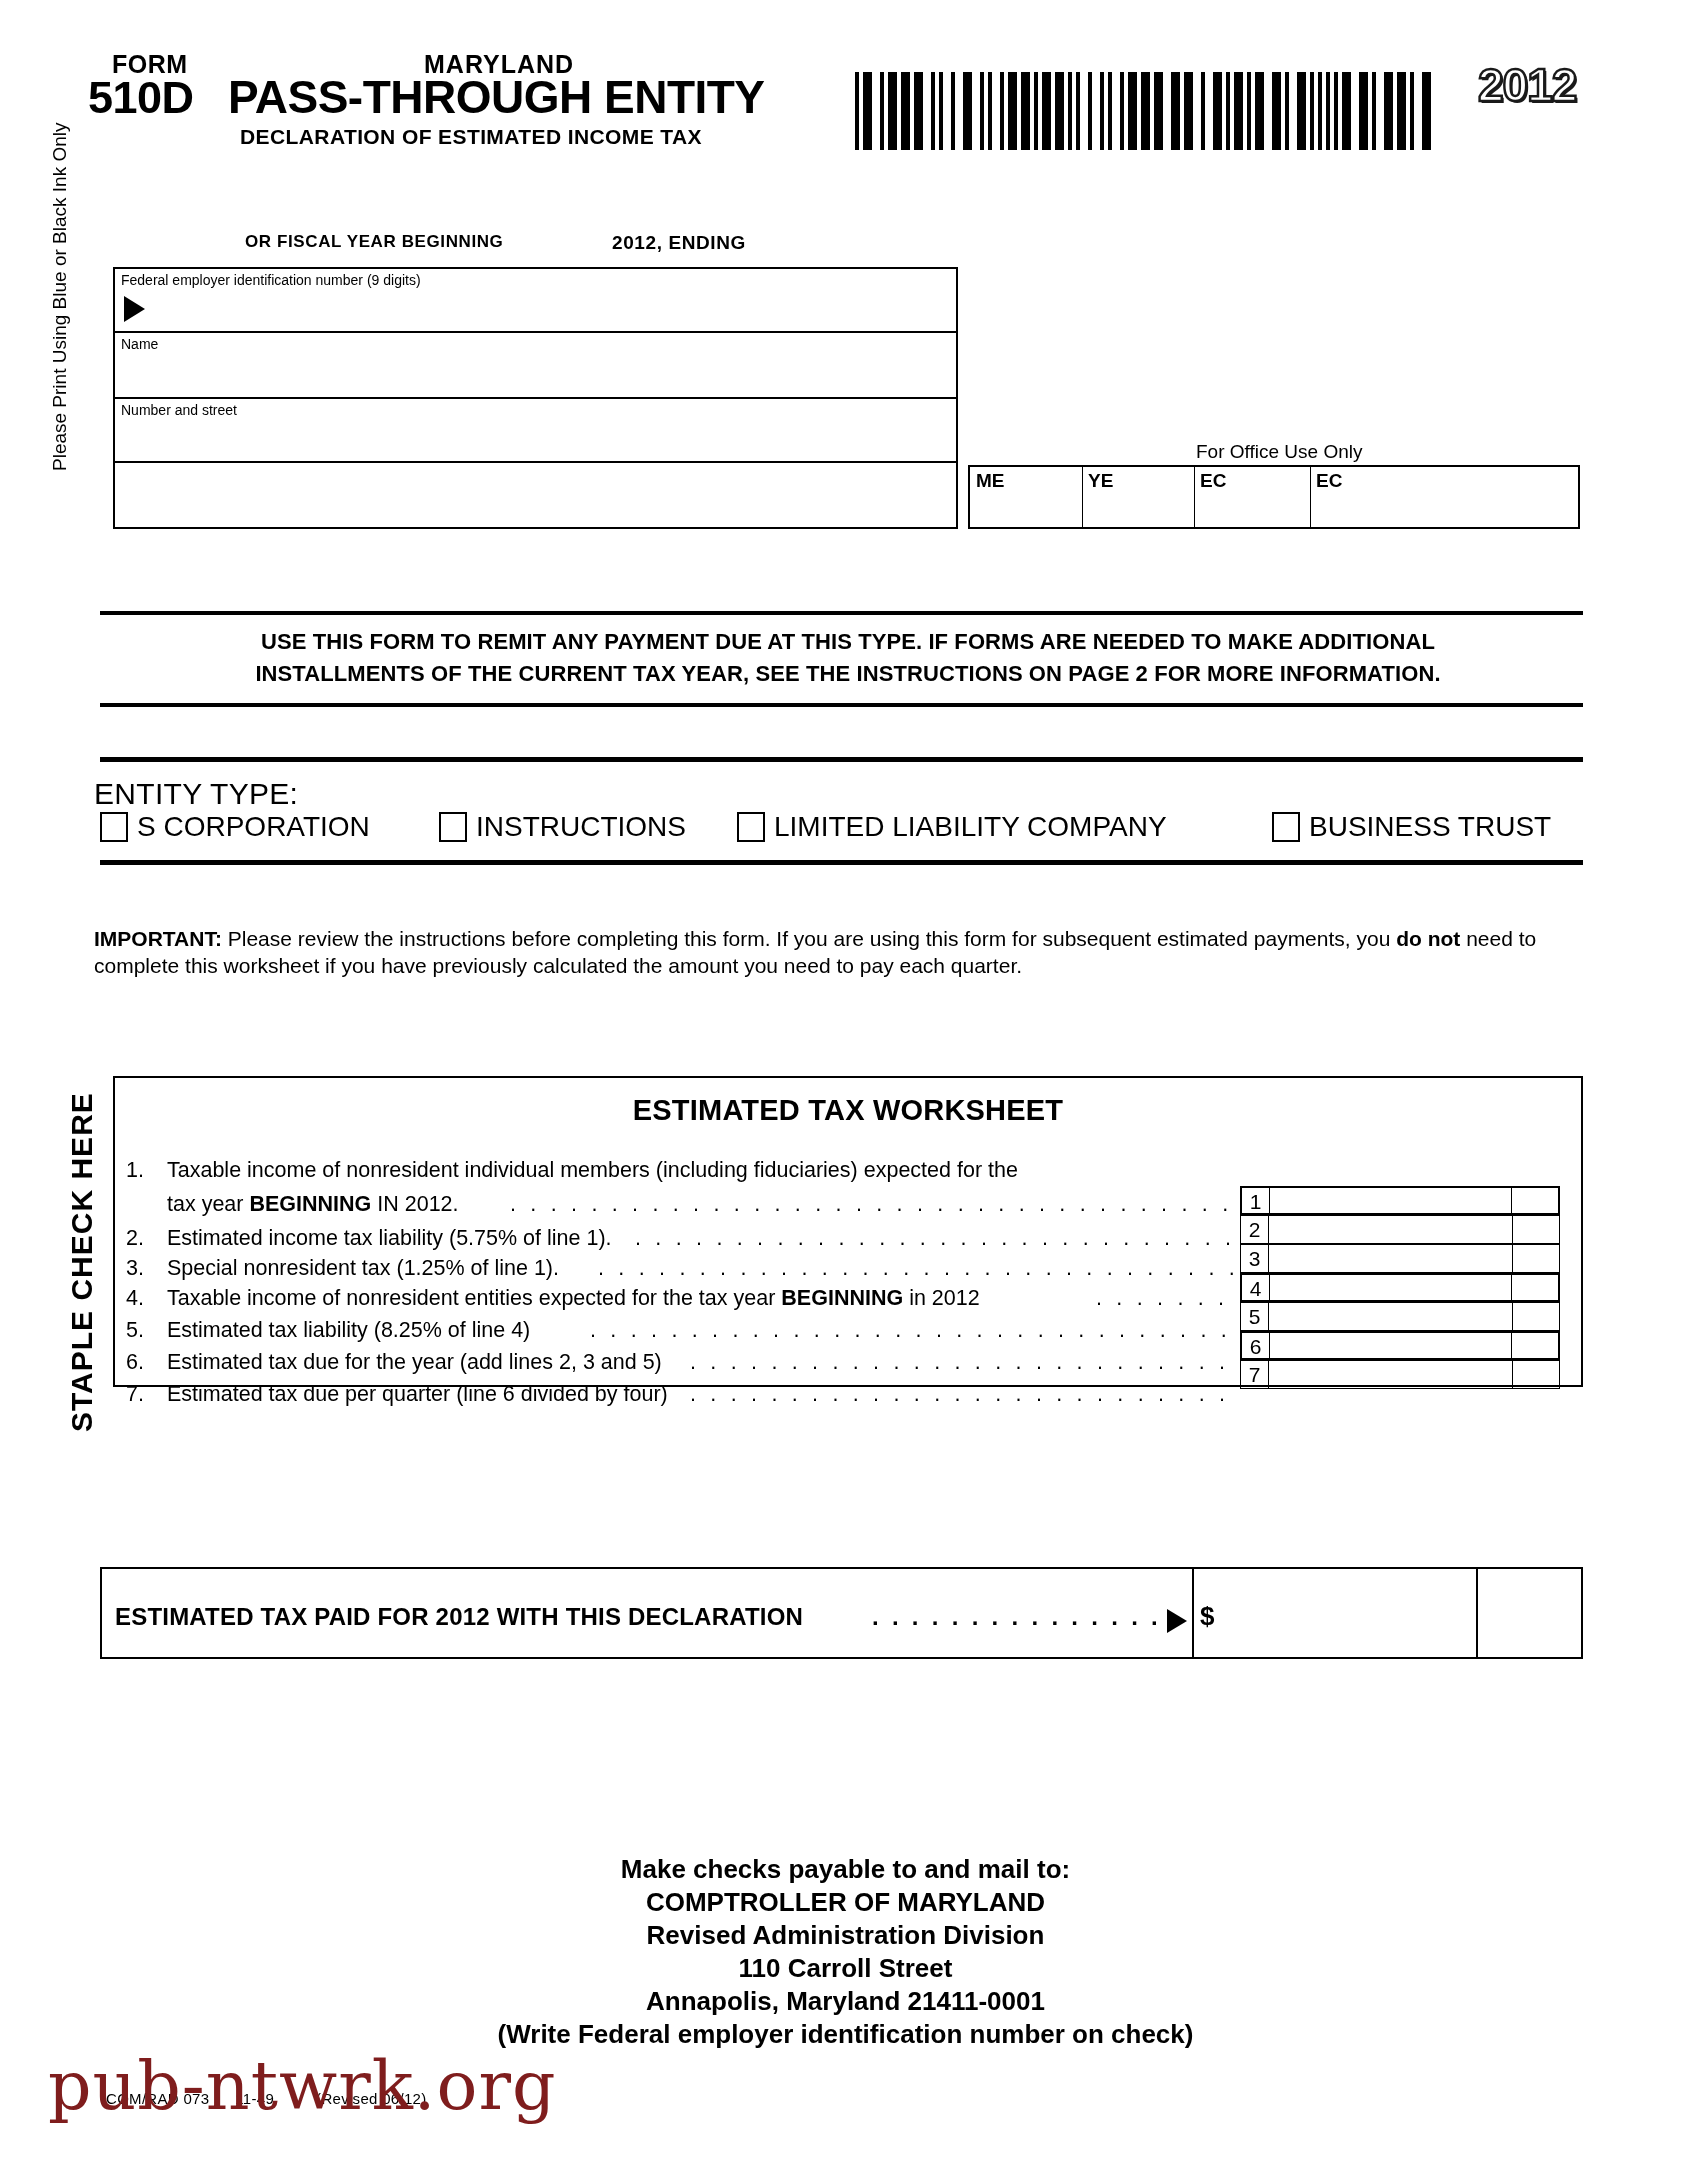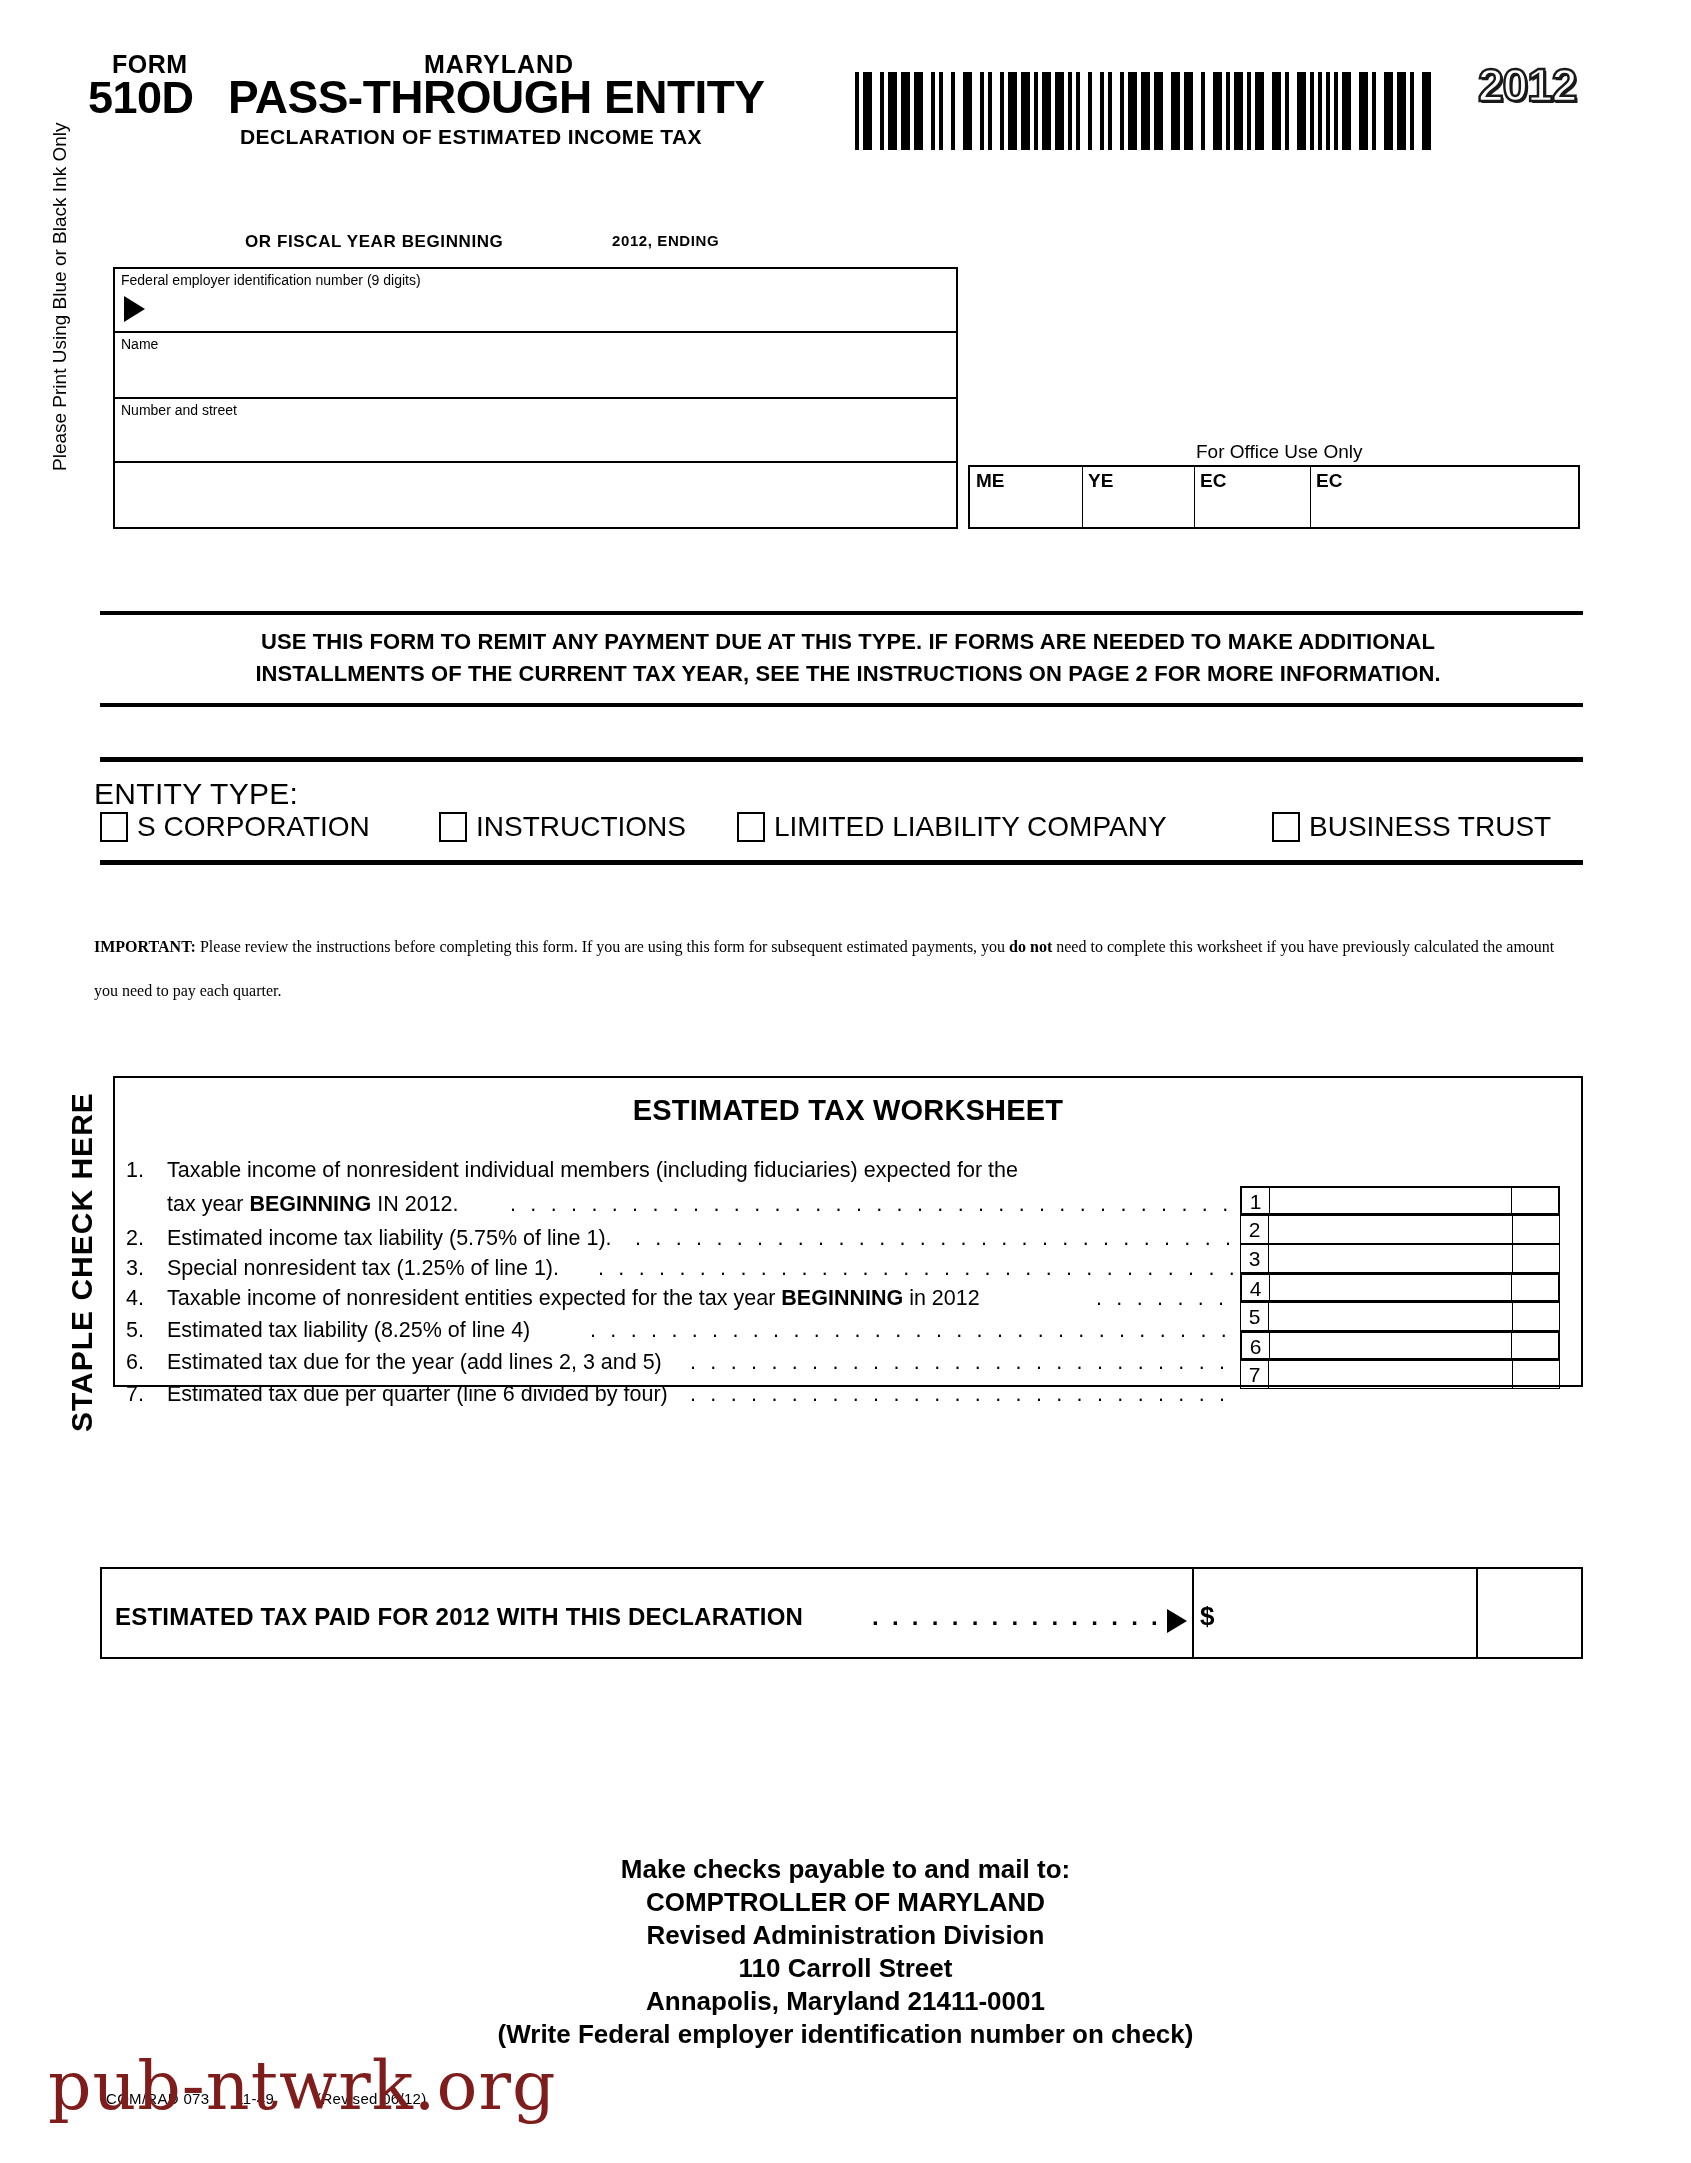--- a/index.html
+++ b/index.html
@@ -76,21 +76,21 @@
     text-align: center; white-space: nowrap;
   }
 
   
   .fy-begin {
     position: absolute; left: 245px; top: 232px;
     font-size: 17px; font-weight: bold; letter-spacing: 0.6px;
   }
   .fy-end {
     position: absolute; left: 612px; top: 232px;
-    font-size: 15px; font-weight: bold; letter-spacing: 0.6px;
+    font-size: 19px; font-weight: bold; letter-spacing: 0.6px;
   }
 
   
   .addr-box {
     position: absolute; left: 113px; top: 267px;
     width: 845px; height: 262px;
     border: 2px solid #000;
     box-sizing: border-box;
   }
   .addr-row {
@@ -155,21 +155,21 @@
     width: 28px; height: 30px;
     border: 2px solid #000; box-sizing: border-box;
     margin-right: 9px; background: #fff;
     position: relative; top: -2px;
   }
 
   
   .important {
     position: absolute; left: 94px; top: 925px;
     width: 1488px;
-    font-size: 16px; line-height: 44px; font-family: Liberation Serif, serif;
+    font-size: 21px; line-height: 27px;
   }
   .important b { font-weight: bold; }
 
   
   .ws-box {
     position: absolute; left: 113px; top: 1076px;
     width: 1470px; height: 311px;
     border: 2px solid #000; box-sizing: border-box;
   }
   .ws-title {

